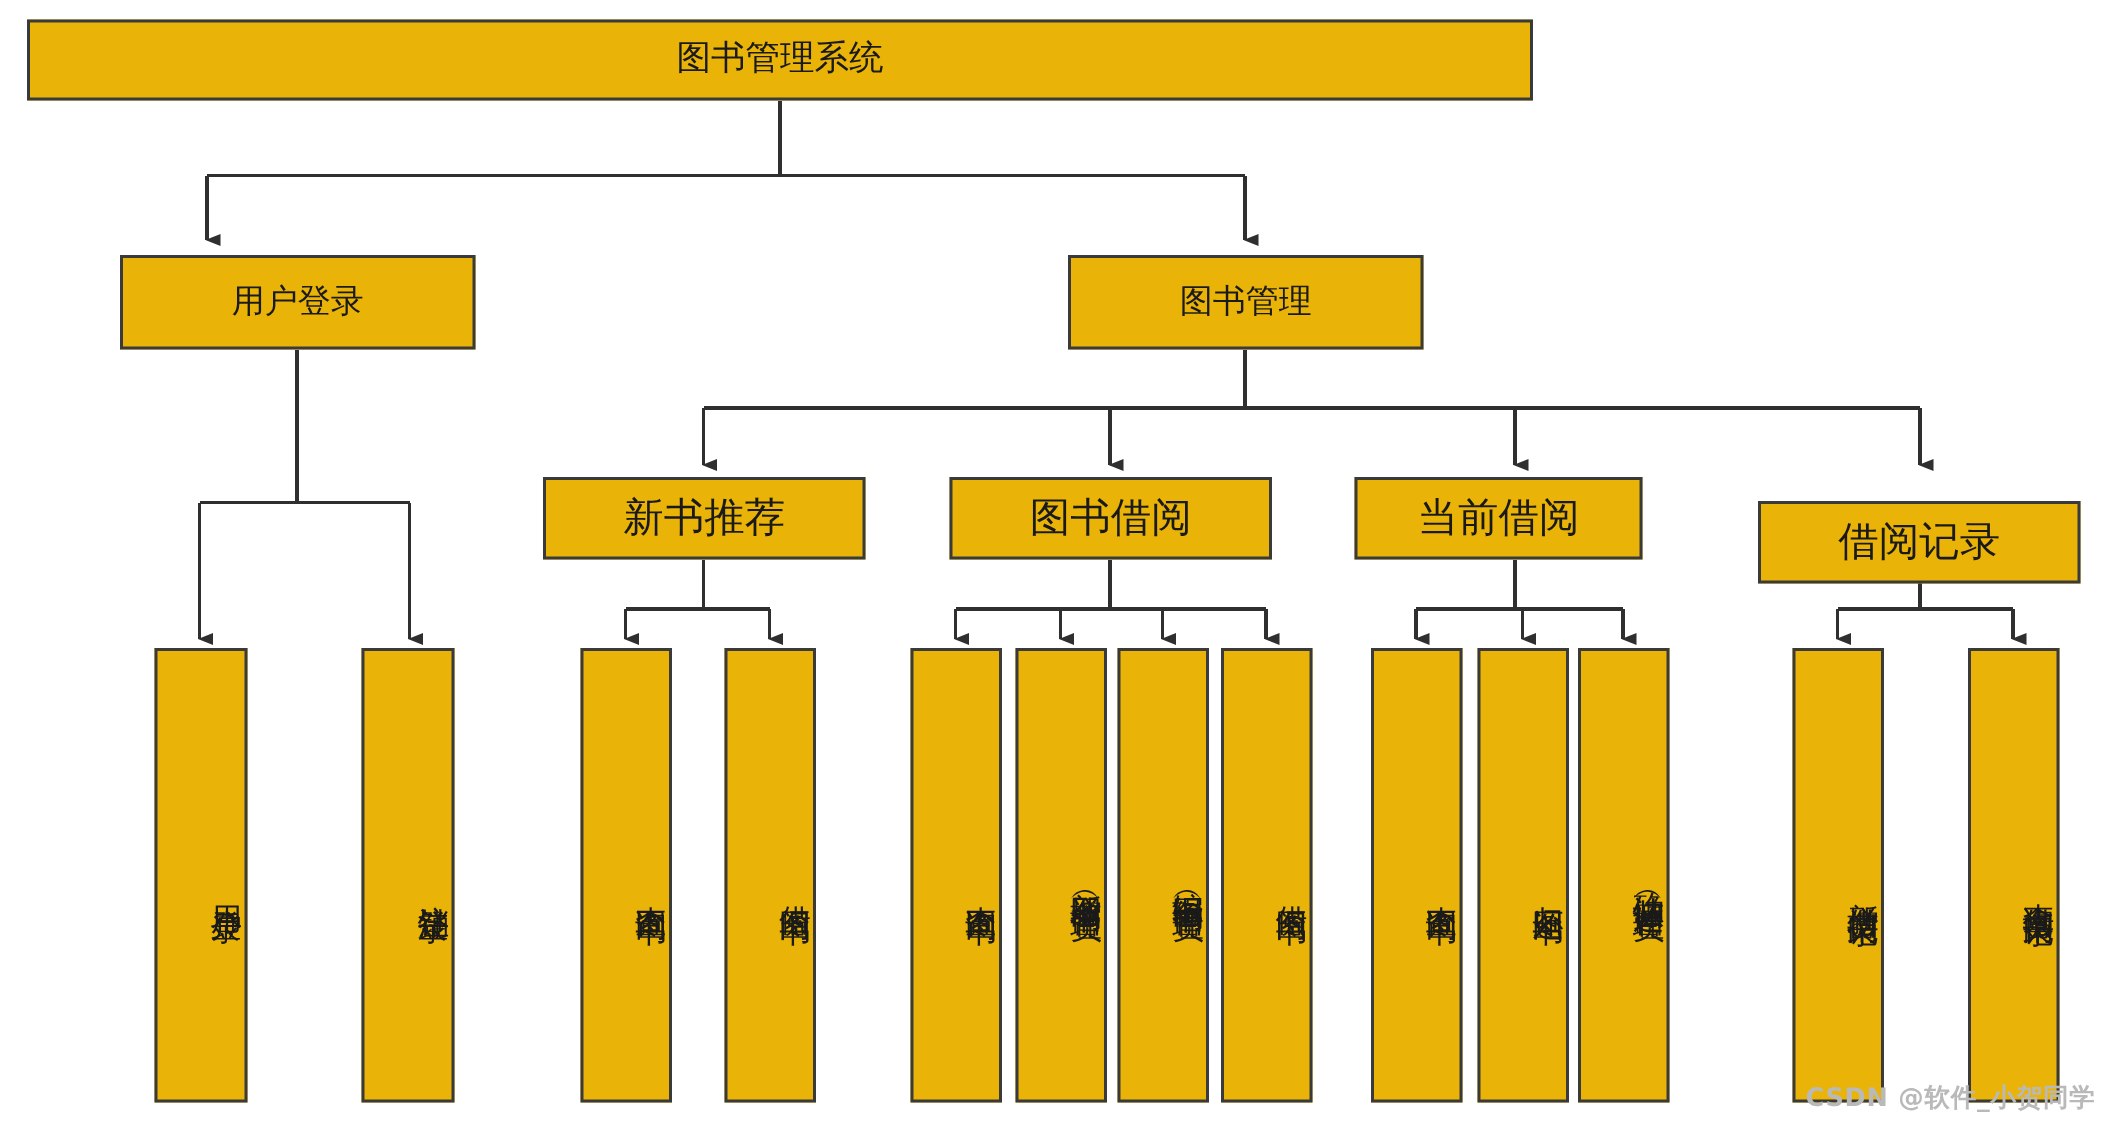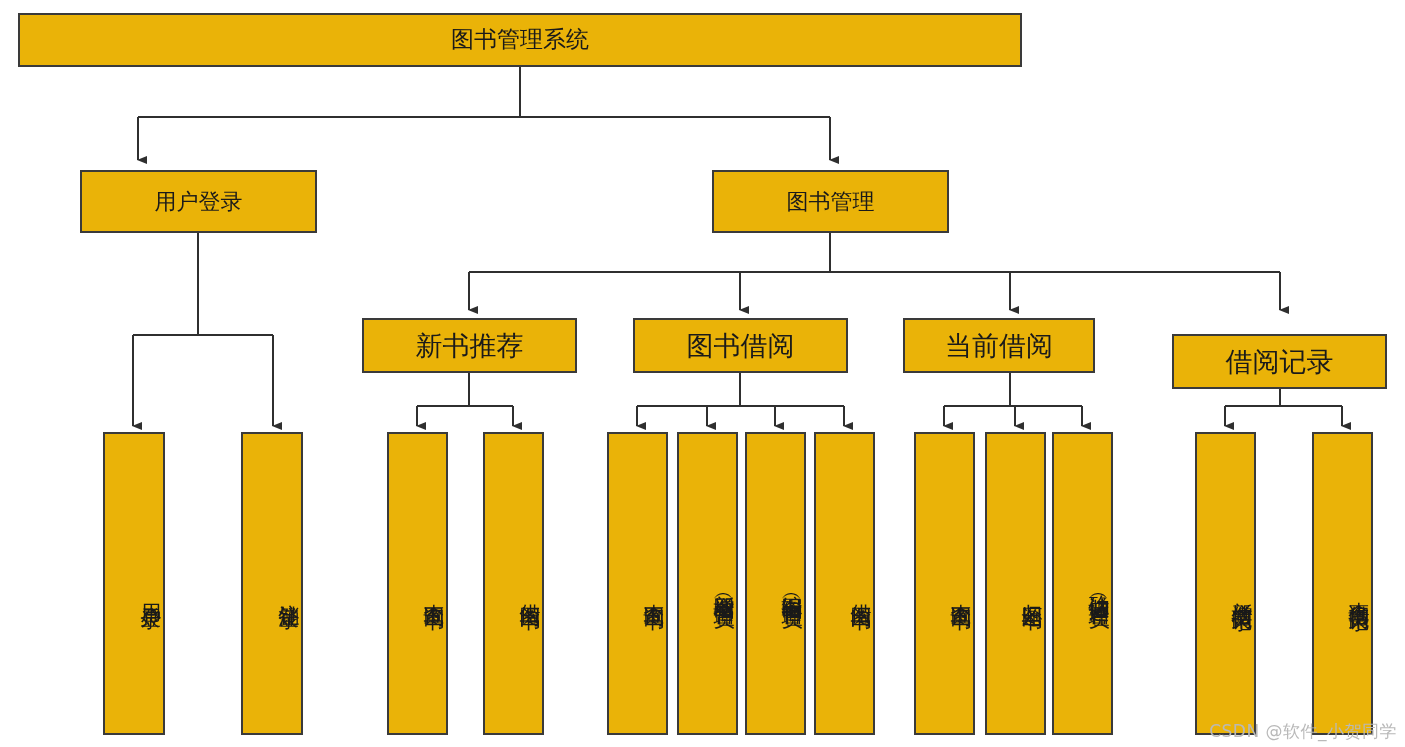--- a/index.html
+++ b/index.html
@@ -45,20 +45,21 @@
     letter-spacing:2px;
   }
   #watermark{
     position:absolute;
     right:8px;bottom:4px;
     font-size:17px;
     color:#b9b9b9;
     letter-spacing:0.5px;
     white-space:nowrap;
     pointer-events:none;
+    font-weight:bold;
   }
 </style>
 </head>
 <body>
 
 <div id="diagram">
 
   <svg id="edges" viewBox="0 0 1405 747" xmlns="http://www.w3.org/2000/svg">
     <defs>
       <marker id="arrow" markerWidth="9" markerHeight="10" refX="4.5" refY="9" orient="auto" markerUnits="userSpaceOnUse">

